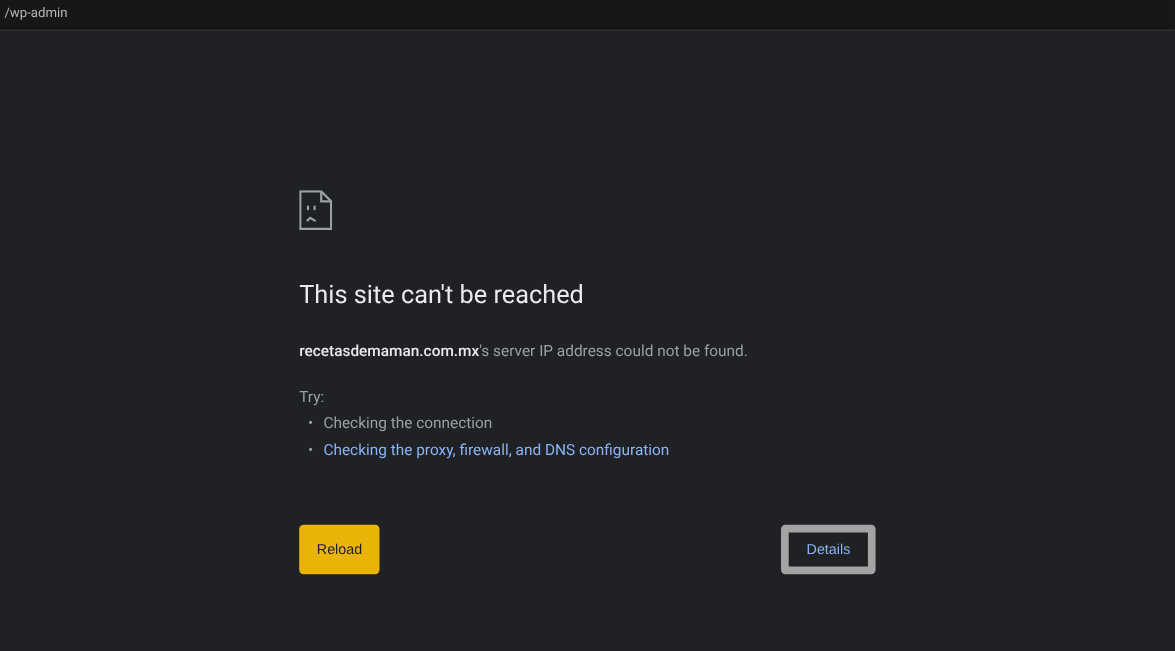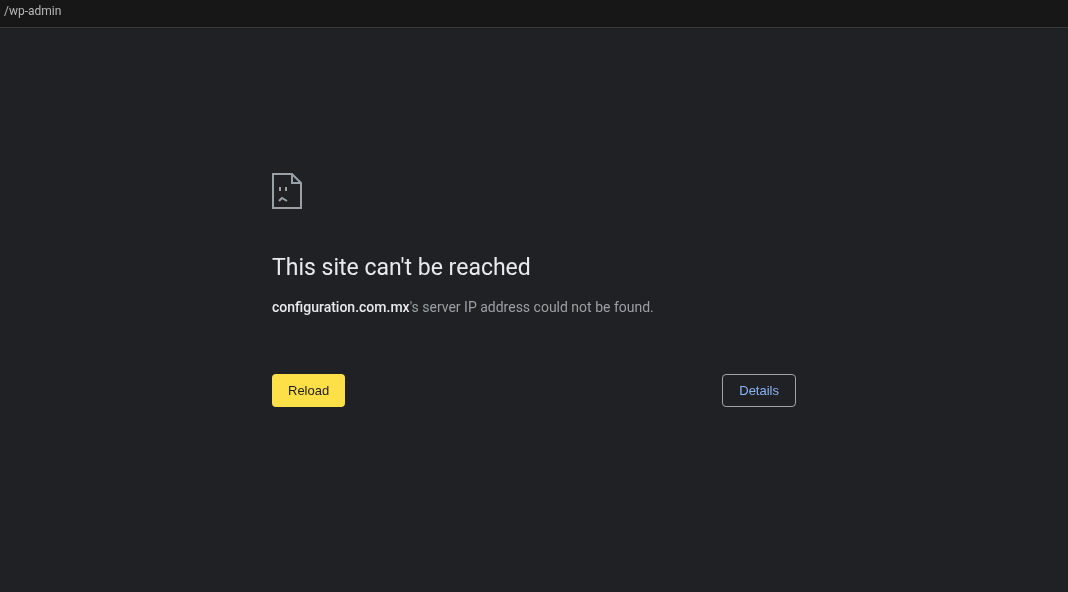--- a/index.html
+++ b/index.html
@@ -36,21 +36,21 @@
       margin-bottom: 45px;
     }
     .error-icon svg {
       width: 100%;
       height: 100%;
     }
     .error-title {
       color: #e8eaed;
       font-size: 23px;
       font-weight: 400;
-      margin-bottom: 16px;
+      margin-bottom: 29px;
     }
     .error-message {
       color: #9aa0a6;
       font-size: 14px;
       line-height: 1.5;
     }
     .error-message strong {
       color: #e8eaed;
       font-weight: 500;
     }
@@ -85,32 +85,32 @@
       margin-top: 22px;
       color: #9aa0a6;
       font-size: 11px;
     }
     .button-row {
       display: flex;
       justify-content: space-between;
       margin-top: 56px;
     }
     .reload-button {
-      background-color: #fde047;
+      background-color: #eab308;
       color: #202124;
       border: none;
       border-radius: 4px;
       padding: 8px 16px;
       font-size: 13px;
       cursor: pointer;
     }
     .details-button {
       background-color: transparent;
       color: #8ab4f8;
-      border: 1px solid #a3a3a3;
+      border: 7px solid #a3a3a3;
       border-radius: 4px;
       padding: 8px 16px;
       font-size: 13px;
       cursor: pointer;
     }
   </style>
 </head>
 <body>
 
 <div class="address-bar">
@@ -126,23 +126,30 @@
         <path d="M 20 1 L 20 10 L 29 10" fill="none"></path>
         <rect x="7" y="14" width="2" height="4" fill="#9aa0a6" stroke="none"></rect>
         <rect x="13" y="14" width="2" height="4" fill="#9aa0a6" stroke="none"></rect>
         <path d="M 7 28 L 10 25 L 15 28" fill="none" stroke-width="2"></path>
       </svg>
     </div>
 
     <h1 class="error-title">This site can't be reached</h1>
 
     <div class="error-message">
-      <strong>configuration.com.mx</strong><span>'s server IP address could not be found.</span>
+      <strong>recetasdemaman.com.mx</strong><span>'s server IP address could not be found.</span>
     </div>
 
+    <div class="try-section">
+      <div class="try-label">Try:</div>
+      <ul class="try-list">
+        <li>Checking the connection</li>
+        <li class="link-item">Checking the proxy, firewall, and DNS configuration</li>
+      </ul>
+    </div>
 
 
     <div class="button-row">
       <button class="reload-button">Reload</button>
       <button class="details-button">Details</button>
     </div>
 
   </div>
 </div>
 

